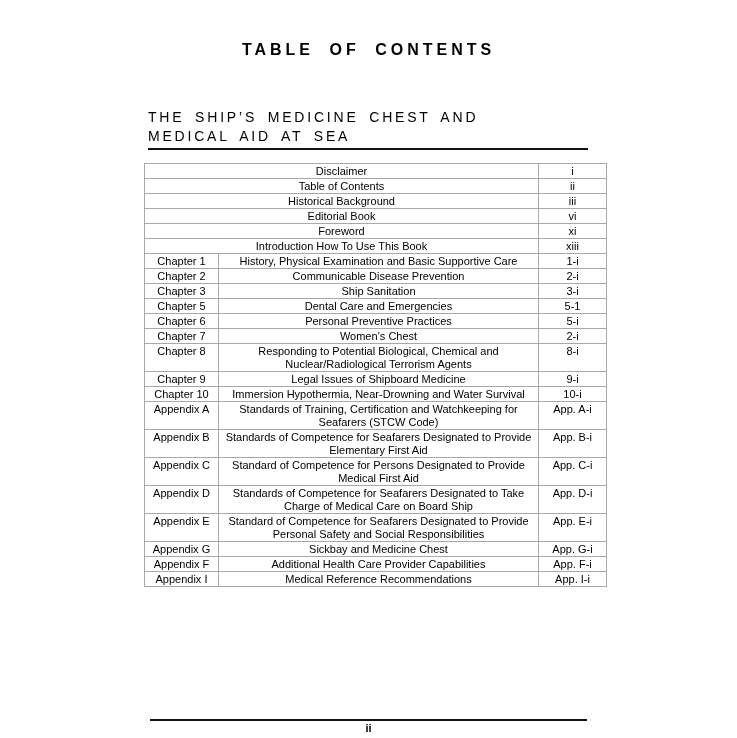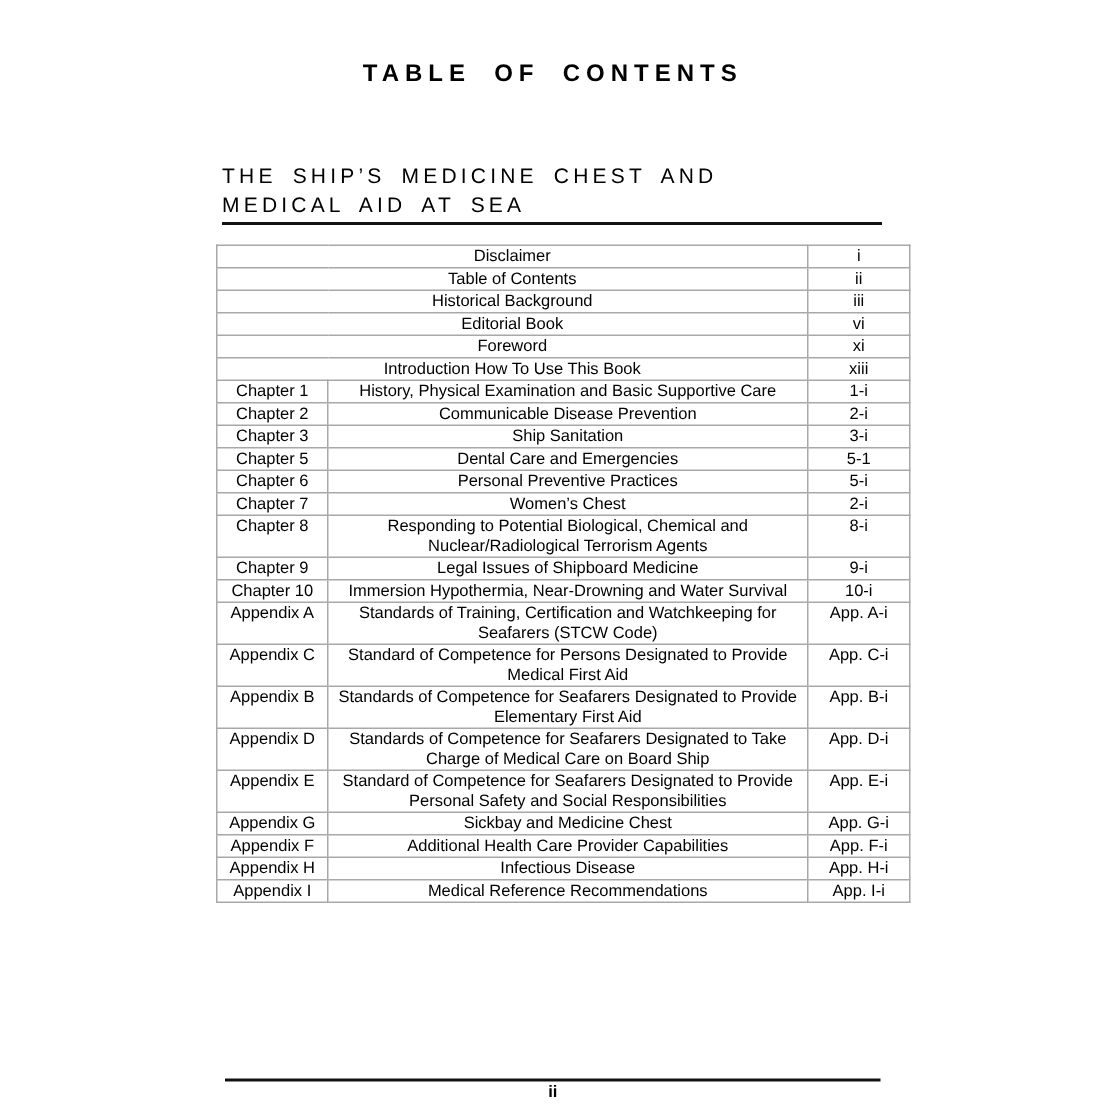--- a/index.html
+++ b/index.html
@@ -149,28 +149,28 @@
       <td>Chapter 10</td>
       <td>Immersion Hypothermia, Near-Drowning and Water Survival</td>
       <td class="mid">10-i</td>
     </tr>
     <tr>
       <td>Appendix A</td>
       <td>Standards of Training, Certification and Watchkeeping for Seafarers (STCW Code)</td>
       <td>App. A-i</td>
     </tr>
     <tr>
+      <td>Appendix B</td>
+      <td>Standards of Competence for Seafarers Designated to Provide Elementary First Aid</td>
+      <td>App. B-i</td>
+    </tr>
+    <tr>
       <td>Appendix C</td>
       <td>Standard of Competence for Persons Designated to Provide Medical First Aid</td>
       <td>App. C-i</td>
-    </tr>
-    <tr>
-      <td>Appendix B</td>
-      <td>Standards of Competence for Seafarers Designated to Provide Elementary First Aid</td>
-      <td>App. B-i</td>
     </tr>
     <tr>
       <td>Appendix D</td>
       <td>Standards of Competence for Seafarers Designated to Take Charge of Medical Care on Board Ship</td>
       <td>App. D-i</td>
     </tr>
     <tr>
       <td>Appendix E</td>
       <td>Standard of Competence for Seafarers Designated to Provide Personal Safety and Social Responsibilities</td>
       <td>App. E-i</td>
@@ -179,25 +179,20 @@
       <td>Appendix G</td>
       <td>Sickbay and Medicine Chest</td>
       <td>App. G-i</td>
     </tr>
     <tr>
       <td>Appendix F</td>
       <td>Additional Health Care Provider Capabilities</td>
       <td>App. F-i</td>
     </tr>
     <tr>
-      <td>Appendix H</td>
-      <td>Infectious Disease</td>
-      <td>App. H-i</td>
-    </tr>
-    <tr>
       <td>Appendix I</td>
       <td>Medical Reference Recommendations</td>
       <td>App. I-i</td>
     </tr>
   </tbody>
 </table>
 
 <div class="foot-rule"></div>
 <div class="footer-page">ii</div>
 

